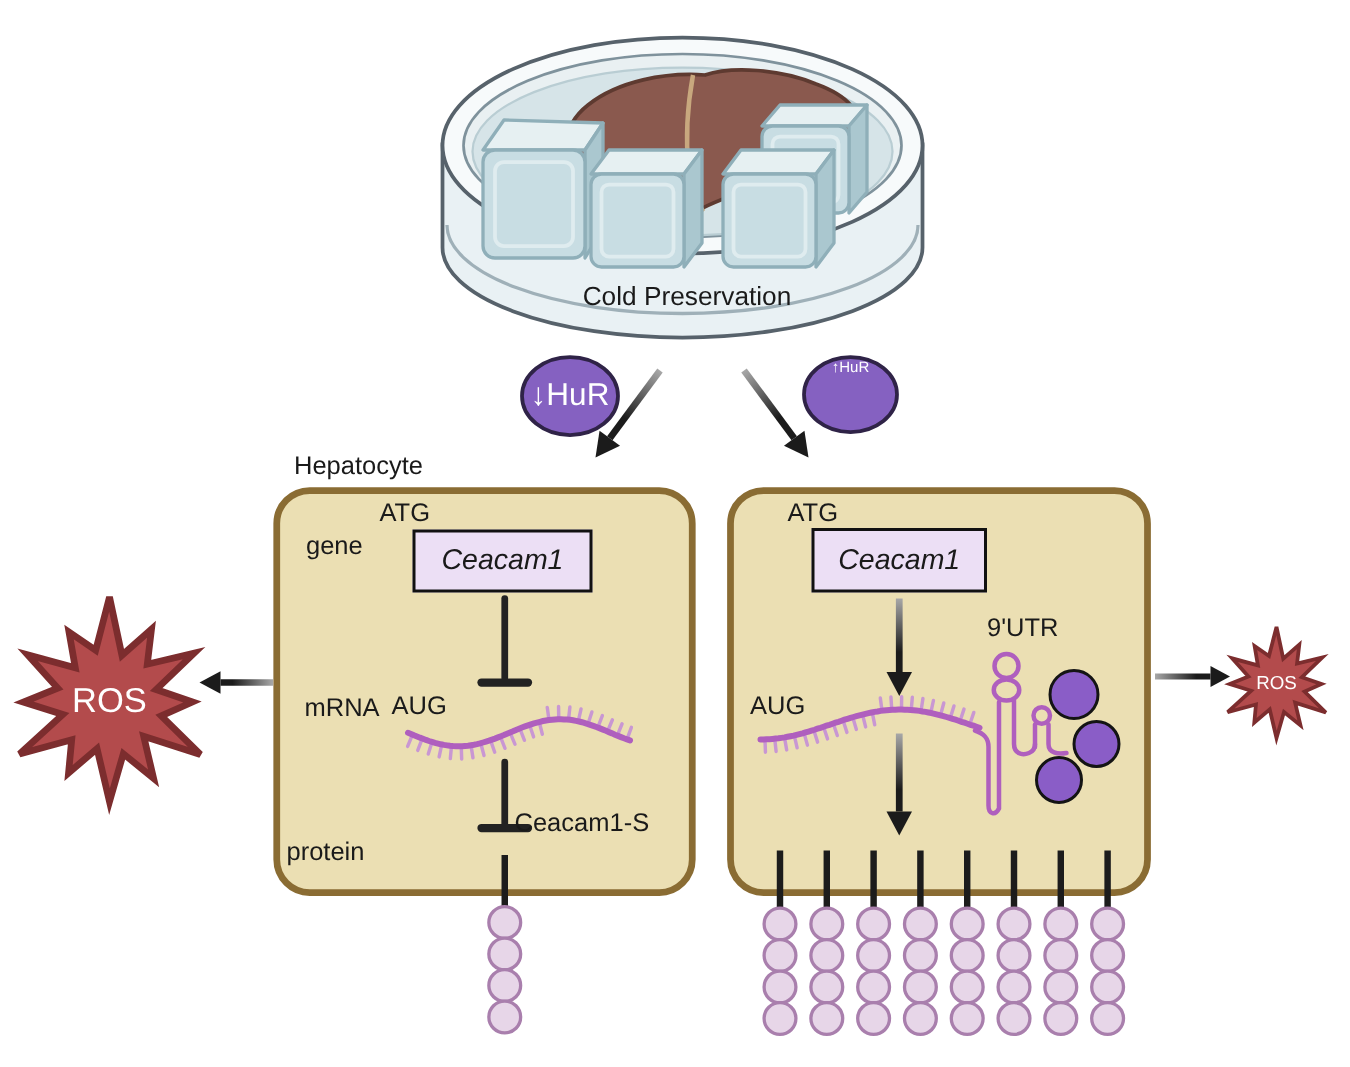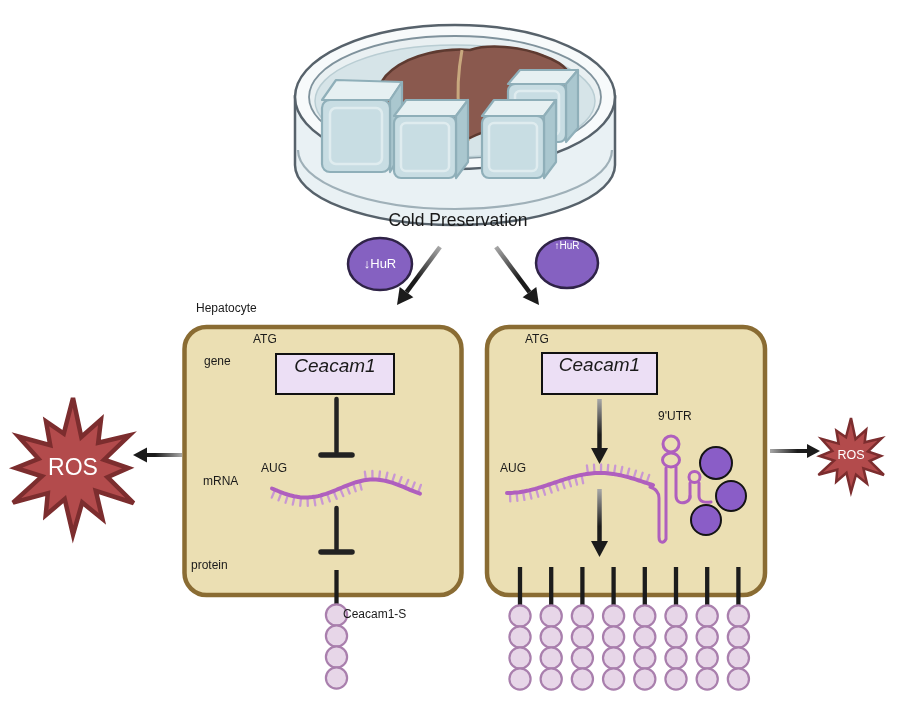--- a/index.html
+++ b/index.html
@@ -1,25 +1,25 @@
 <!DOCTYPE html>
 <html><head>
 <meta charset="utf-8">
 <style>
   html,body{margin:0;padding:0;background:#ffffff;}
   .canvas{position:relative;width:900px;height:711px;background:#ffffff;overflow:hidden;
           font-family:"Liberation Sans","DejaVu Sans",sans-serif;color:#1a1a1a;}
   .canvas svg{position:absolute;left:0;top:0;}
-  .lbl{position:absolute;white-space:nowrap;font-size:12px;line-height:1.05;}
-  .cx{transform:translateX(-50%);margin-top:23px;}
+  .lbl{position:absolute;white-space:nowrap;font-size:17px;line-height:1.05;}
+  .cx{transform:translateX(-50%);}
   .ctr{transform:translate(-50%,-50%);}
   .white{color:#ffffff;}
   .bold{font-weight:normal;}
   .genebox{position:absolute;box-sizing:border-box;border:2.5px solid #111;
-           display:flex;justify-content:center;
+           display:flex;align-items:center;justify-content:center;
            font-style:italic;font-size:19px;}
 </style>
 </head>
 <body>
 
 <div class="canvas">
 
   <svg id="art" width="900" height="711" viewBox="0 0 900 711">
     <defs id="defs">
         <linearGradient id="ag1" gradientUnits="userSpaceOnUse" x1="440" y1="247" x2="397" y2="305">
@@ -255,33 +255,33 @@
         <g>
           <line x1="770" y1="451" x2="807" y2="451" stroke="url(#ag6)" stroke-width="4"></line>
           <polygon points="820,451 807,458 807,444" fill="#1B1B1B"></polygon>
         </g>
         <path d="M851.0,418.0 L855.5,439.1 L866.2,429.7 L864.7,442.3 L881.6,438.3 L867.9,451.5 L881.0,456.0 L869.7,461.0 L883.9,475.0 L863.4,468.4 L867.0,483.6 L856.0,474.7 L851.0,492.1 L846.5,472.9 L836.2,481.7 L837.3,469.7 L818.4,474.8 L834.1,460.5 L819.8,456.0 L832.3,451.0 L821.4,438.9 L838.6,443.6 L836.4,430.7 L846.0,437.3 Z" fill="#B34B4C" stroke="#7C2D2E" stroke-width="2.5" stroke-linejoin="miter"></path>
       </g>
   </svg>
 
   <div class="lbl cx" style="left:458px;top:188px;font-size:17.5px">Cold Preservation</div>
 
-  <div class="lbl ctr white" style="left:380px;top:264px;font-size:13px">↓HuR</div>
+  <div class="lbl ctr white" style="left:380px;top:264px;font-size:21px">↓HuR</div>
   <div class="lbl ctr white" style="left:567px;top:246px;font-size:10px">↑HuR</div>
 
   <div class="lbl" style="left:196px;top:302px">Hepatocyte</div>
   <div class="lbl" style="left:253px;top:333px">ATG</div>
   <div class="lbl" style="left:204px;top:355px">gene</div>
   <div class="genebox" style="left: 275px; top: 353px; width: 120px; height: 42px; background: rgb(236, 223, 245);">
     <span>Ceacam1</span>
   </div>
-  <div class="lbl" style="left:203px;top:475px">mRNA</div>
+  <div class="lbl" style="left:203px;top:463px">mRNA</div>
   <div class="lbl" style="left:261px;top:462px">AUG</div>
   <div class="lbl" style="left:191px;top:559px">protein</div>
-  <div class="lbl" style="left:343px;top:608px">Ceacam1-S</div>
+  <div class="lbl" style="left:343px;top:540px">Ceacam1-S</div>
 
   <div class="lbl" style="left:525px;top:333px">ATG</div>
   <div class="genebox" style="left: 541px; top: 352px; width: 117px; height: 43px; background: rgb(236, 223, 245);">
     <span>Ceacam1</span>
   </div>
   <div class="lbl" style="left:500px;top:462px">AUG</div>
   <div class="lbl" style="left:658px;top:410px">9'UTR</div>
 
   <div class="lbl ctr white bold" style="left:73px;top:467px;font-size:23px">ROS</div>
   <div class="lbl ctr white bold" style="left:851px;top:456px;font-size:12.5px">ROS</div>

